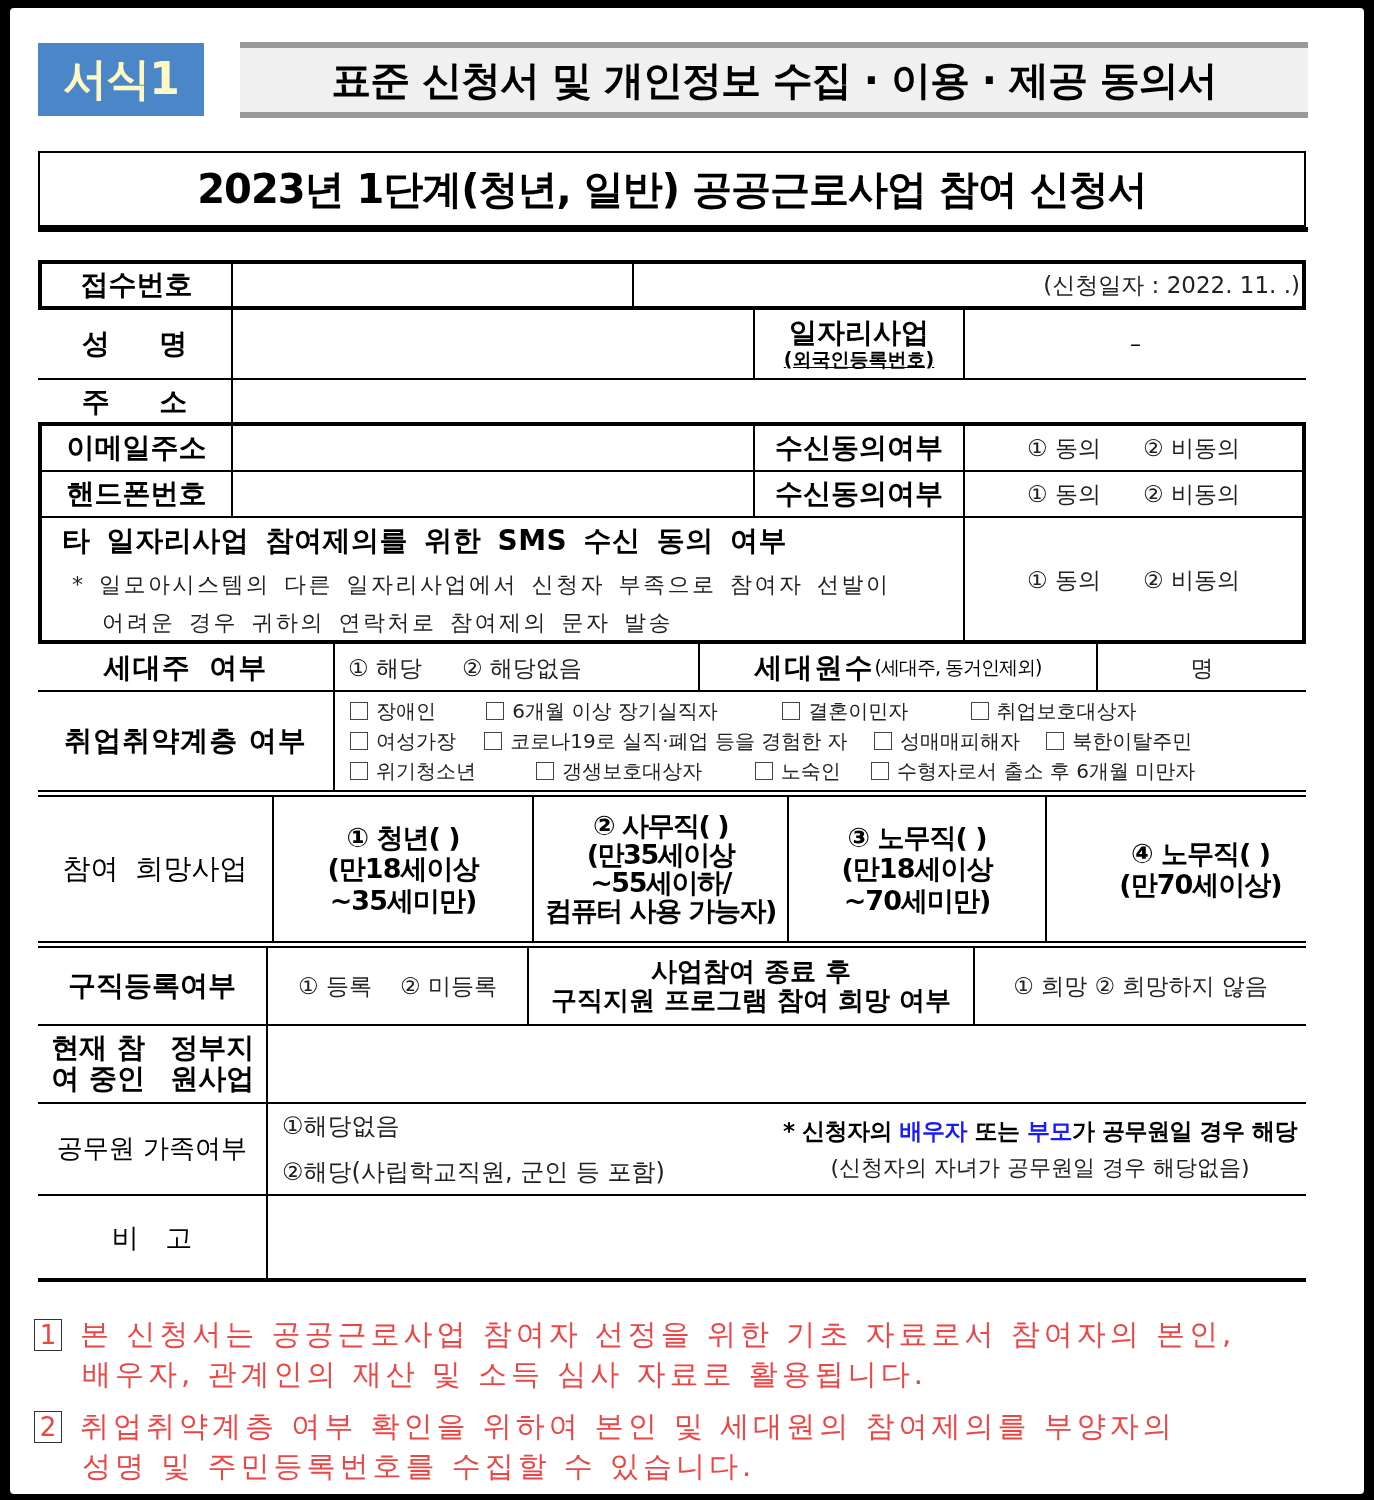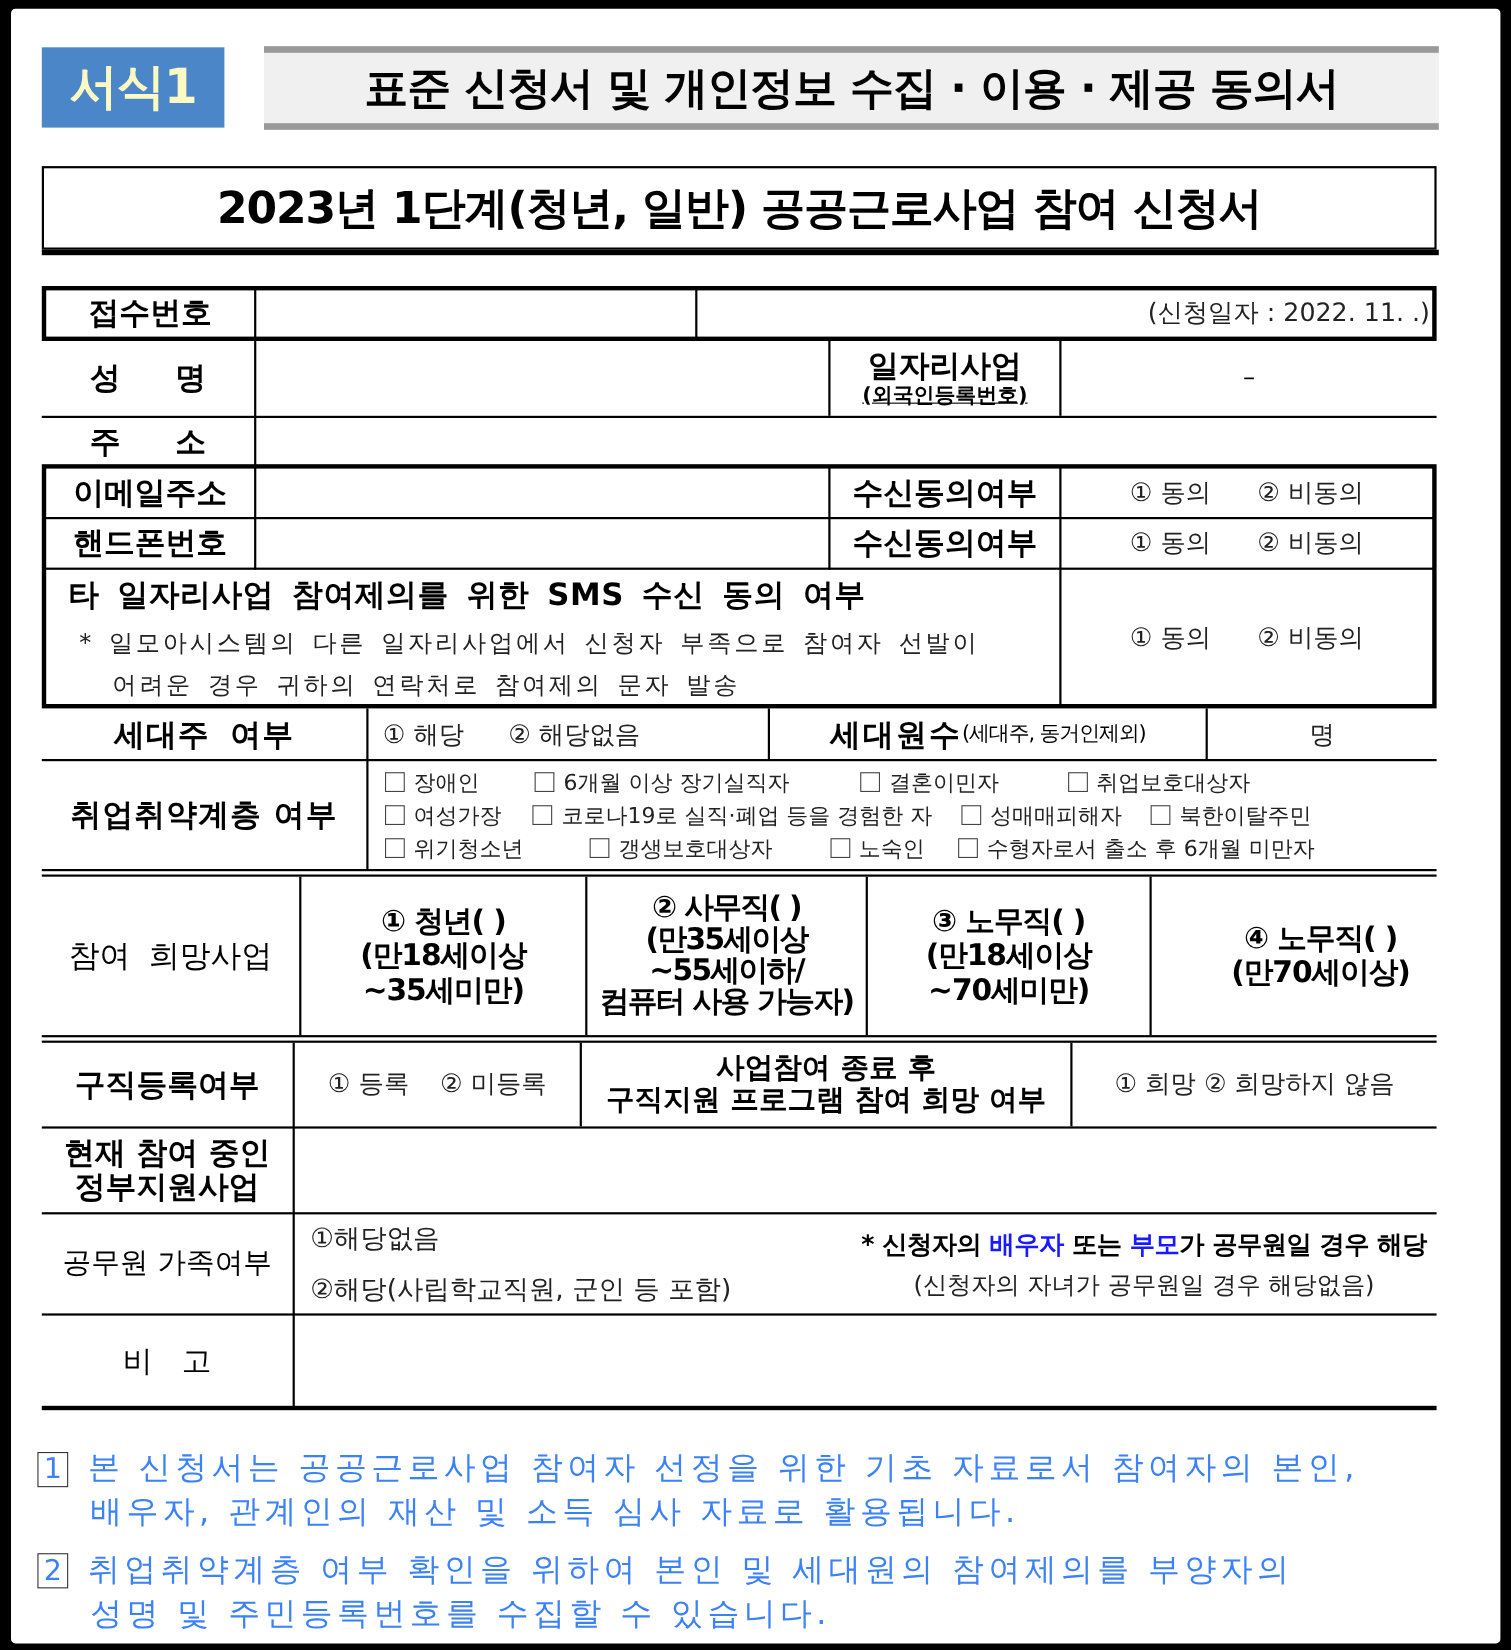--- a/index.html
+++ b/index.html
@@ -24,21 +24,21 @@
   .vl { position:absolute; width:0; border-left:2px solid #000; }
   .cell { position:absolute; display:flex; align-items:center; justify-content:center;
           box-sizing:border-box; text-align:center; line-height:1.15; }
   .lbl { font-weight:bold; font-size:28px; }
   .lbl-n { font-size:28px; }
   .opt { font-size:23px; color:#222; }
   .blue { color:#1a1aff; }
   .cb-row { position:absolute; left:340px; font-size:20px; color:#222; white-space:nowrap; }
   .cb { display:inline-block; width:16px; height:16px; border:1px solid #444;
         vertical-align:-2px; margin-right:8px; }
-  .note { position:absolute; left:24px; font-size:29px; letter-spacing:4px; line-height:40px; color:#3b82f6; }
+  .note { position:absolute; left:24px; font-size:29px; letter-spacing:4px; line-height:40px; color:#ef4444; }
   .numbox { display:inline-block; width:26px; height:30px; border:1.5px solid #333;
             text-align:center; line-height:30px; font-size:26px; margin-right:18px; letter-spacing:0; }
   .indent { padding-left:48px; }
 </style>
 </head>
 <body>
 
 <div class="page">
 
   <div class="abs badge">서식1</div>
@@ -181,21 +181,21 @@
     <span>① 등록</span>
     <span>② 미등록</span>
   </div>
   <div class="cell" style="left:519px;top:940px;width:444px;height:76px;flex-direction:column;font-weight:bold;font-size:26px;line-height:1.1;">
     <span>사업참여 종료 후</span>
     <span>구직지원 프로그램 참여 희망 여부</span>
   </div>
   <div class="cell opt" style="left:965px;top:940px;width:331px;height:76px;">① 희망 ② 희망하지 않음</div>
   <div class="hl" style="left:28px;top:1016px;width:1268px;"></div>
 
-  <div class="cell lbl" style="left:28px;top:1018px;width:228px;height:76px;flex-direction:column;line-height:1.1;">
+  <div class="cell lbl" style="left:28px;top:1018px;width:228px;height:76px;flex-direction:row;line-height:1.1;">
     <span>현재 참여 중인</span>
     <span>정부지원사업</span>
   </div>
   <div class="hl" style="left:28px;top:1094px;width:1268px;"></div>
 
   <div class="cell" style="left:28px;top:1096px;width:228px;height:90px;font-size:26px;">공무원 가족여부</div>
   <div class="abs opt" style="left:272px;top:1102px;font-size:24px;">①해당없음</div>
   <div class="abs opt" style="left:272px;top:1148px;font-size:24px;">②해당(사립학교직원, 군인 등 포함)</div>
   <div class="abs" style="left:770px;top:1108px;width:520px;text-align:center;font-weight:bold;font-size:23px;letter-spacing:-0.5px;">
     <span>* 신청자의 </span><span class="blue">배우자</span><span> 또는 </span><span class="blue">부모</span><span>가 공무원일 경우 해당</span>

